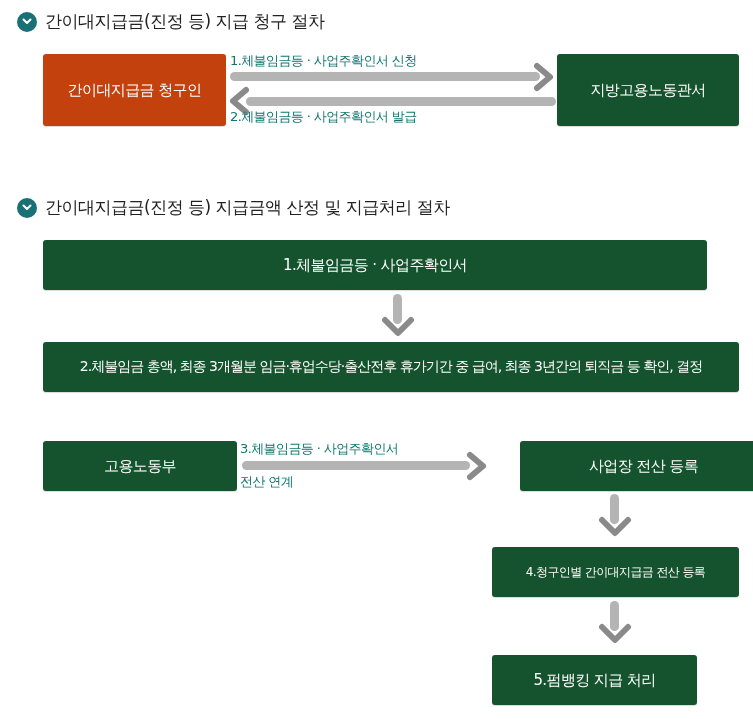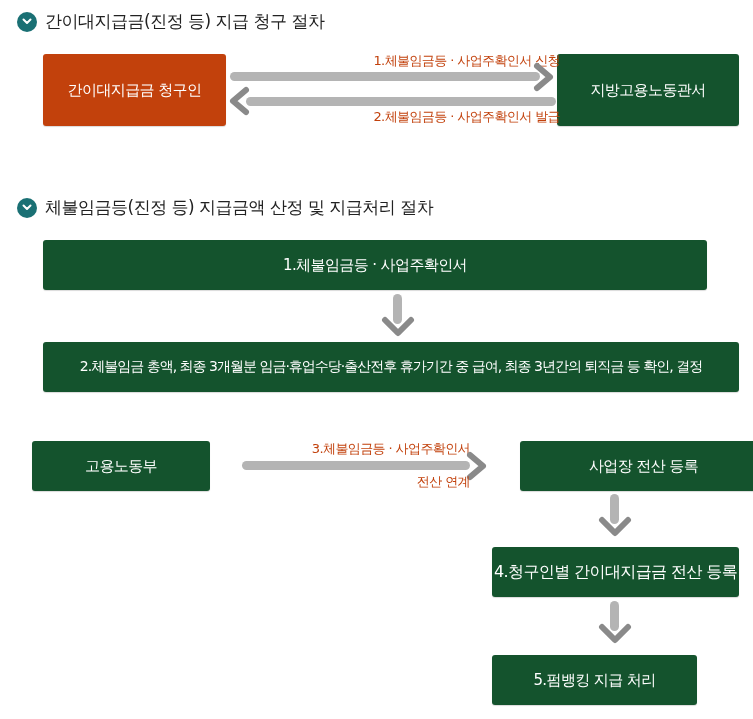--- a/index.html
+++ b/index.html
@@ -6,21 +6,21 @@
   body { width:753px; height:719px; position:relative; overflow:hidden;
          font-family:"DejaVu Sans","Liberation Sans",sans-serif; color:#222; }
   .abs { position:absolute; }
   .heading { display:flex; align-items:center; font-size:17px; font-weight:normal; color:#222; letter-spacing:-0.5px; }
   .heading .bullet { width:20px; height:20px; border-radius:50%; background:#1a7074; margin-right:8px;
                      display:flex; align-items:center; justify-content:center; }
   .box { position:absolute; border-radius:3px; color:#fff; display:flex; align-items:center; justify-content:center;
          font-size:15px; letter-spacing:-0.6px; white-space:nowrap; box-shadow:0 1px 1px rgba(0,0,0,0.15); }
   .box.green { background:#c2410c; }
   .box.teal { background:#14532d; }
-  .label { position:absolute; font-size:13px; color:#c2410c; letter-spacing:-0.6px; white-space:nowrap; text-align:right; }
+  .label { position:absolute; font-size:13px; color:#0f766e; letter-spacing:-0.6px; white-space:nowrap; text-align:left; }
   .bar { position:absolute; background:#b4b4b4; border-radius:5px; }
   svg { display:block; }
 </style>
 </head>
 <body>
 
 <div class="abs heading" style="left:17px; top:10px;">
   <span class="bullet">
     <svg width="10" height="7" viewBox="0 0 10 7">
         <polyline points="1.5,1.5 5,5 8.5,1.5" fill="none" stroke="#fff" stroke-width="2" stroke-linecap="round" stroke-linejoin="round"></polyline>
@@ -43,47 +43,47 @@
   <polyline points="18,4 5,15 18,26" fill="none" stroke="#8a8a8a" stroke-width="6" stroke-linecap="round" stroke-linejoin="round"></polyline>
 </svg>
 <div class="label" style="left:230px; top:108px; width:330px;">2.체불임금등 · 사업주확인서 발급</div>
 
 <div class="abs heading" style="left:17px; top:196px;">
   <span class="bullet">
     <svg width="10" height="7" viewBox="0 0 10 7">
         <polyline points="1.5,1.5 5,5 8.5,1.5" fill="none" stroke="#fff" stroke-width="2" stroke-linecap="round" stroke-linejoin="round"></polyline>
       </svg>
   </span>
-  <span>체불임금등(진정 등) 지급금액 산정 및 지급처리 절차</span>
+  <span>간이대지급금(진정 등) 지급금액 산정 및 지급처리 절차</span>
 </div>
 
 <div class="box teal" style="left:43px; top:240px; width:664px; height:50px;">1.체불임금등 · 사업주확인서</div>
 
 <div class="bar" style="left:393px; top:294px; width:9px; height:30px;"></div>
 <svg class="abs" style="left:381px; top:316px;" width="34" height="22" viewBox="0 0 34 22">
   <polyline points="4,4 17,17 30,4" fill="none" stroke="#8a8a8a" stroke-width="6" stroke-linecap="round" stroke-linejoin="round"></polyline>
 </svg>
 
 <div class="box teal" style="left:43px; top:342px; width:696px; height:50px; font-size:14px; letter-spacing:-1px;">2.체불임금 총액, 최종 3개월분 임금·휴업수당·출산전후 휴가기간 중 급여, 최종 3년간의 퇴직금 등 확인, 결정</div>
 
-<div class="box teal" style="left:32px; top:441px; width:178px; height:50px;">고용노동부</div>
+<div class="box teal" style="left:43px; top:441px; width:194px; height:50px;">고용노동부</div>
 <div class="label" style="left:240px; top:440px; width:230px;">3.체불임금등 · 사업주확인서</div>
 <div class="bar" style="left:242px; top:461px; width:228px; height:9px;"></div>
 <svg class="abs" style="left:466px; top:451px;" width="22" height="30" viewBox="0 0 22 30">
   <polyline points="4,4 17,15 4,26" fill="none" stroke="#8a8a8a" stroke-width="6" stroke-linecap="round" stroke-linejoin="round"></polyline>
 </svg>
 <div class="label" style="left:240px; top:473px; width:230px;">전산 연계</div>
 
 <div class="box teal" style="left:520px; top:441px; width:247px; height:50px;">사업장 전산 등록</div>
 
 <div class="bar" style="left:610px; top:494px; width:9px; height:30px;"></div>
 <svg class="abs" style="left:598px; top:516px;" width="34" height="22" viewBox="0 0 34 22">
   <polyline points="4,4 17,17 30,4" fill="none" stroke="#8a8a8a" stroke-width="6" stroke-linecap="round" stroke-linejoin="round"></polyline>
 </svg>
 
-<div class="box teal" style="left:492px; top:547px; width:247px; height:50px; font-size:16px;">4.청구인별 간이대지급금 전산 등록</div>
+<div class="box teal" style="left:492px; top:547px; width:247px; height:50px; font-size:12px;">4.청구인별 간이대지급금 전산 등록</div>
 
 <div class="bar" style="left:610px; top:601px; width:9px; height:30px;"></div>
 <svg class="abs" style="left:598px; top:623px;" width="34" height="22" viewBox="0 0 34 22">
   <polyline points="4,4 17,17 30,4" fill="none" stroke="#8a8a8a" stroke-width="6" stroke-linecap="round" stroke-linejoin="round"></polyline>
 </svg>
 
 <div class="box teal" style="left:492px; top:655px; width:205px; height:50px;">5.펌뱅킹 지급 처리</div>
 
 </body></html>

